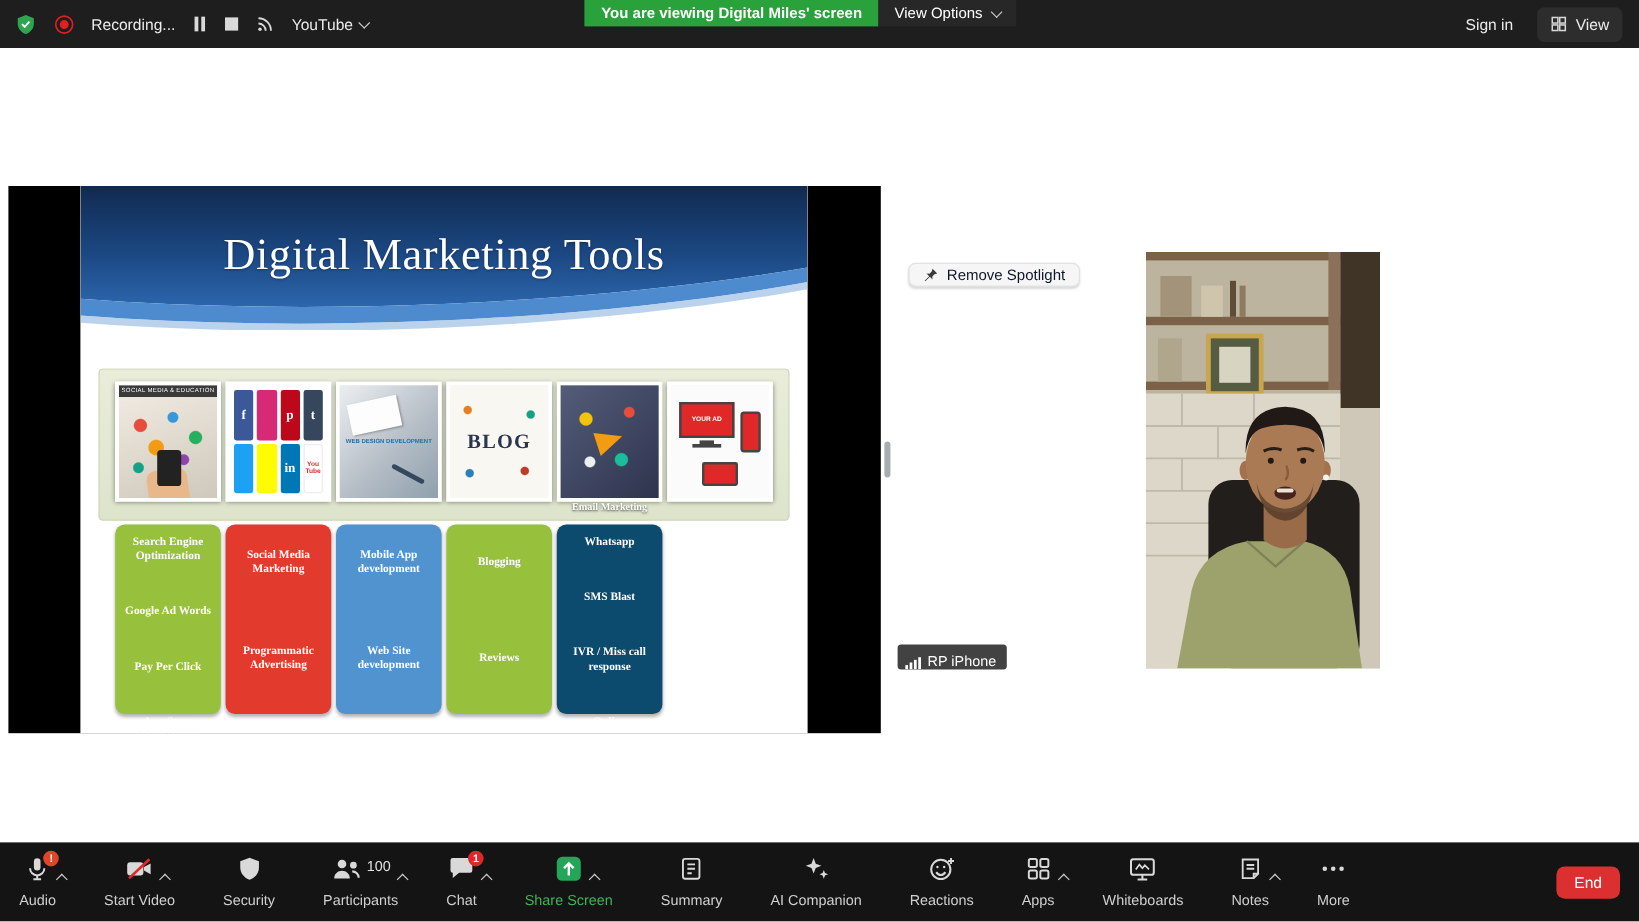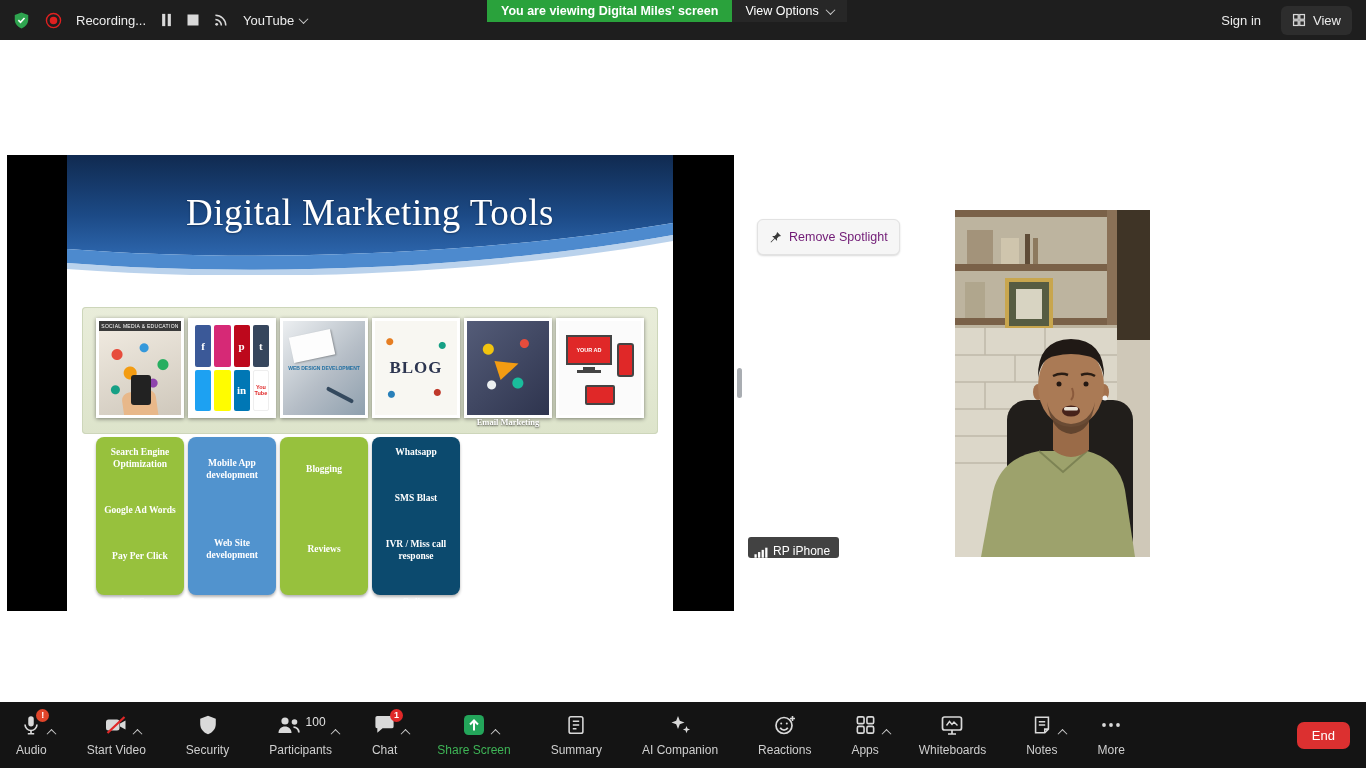--- a/index.html
+++ b/index.html
@@ -77,21 +77,21 @@
   .t6-phone { position:absolute; top:22px; right:7px; width:17px; height:34px; border:2px solid #444; border-radius:3px; background:#e02828; }
   .t6-tab { position:absolute; bottom:10px; left:26px; width:30px; height:20px; border:2px solid #444; border-radius:2px; background:#e02828; }
 
   .email-label { position:absolute; top:263px; left:397px; width:88px; text-align:center; font-size:8.5px; font-weight:bold; color:#fff; text-shadow:0 1px 2px rgba(0,0,0,0.75); line-height:1.15; }
 
   .pcols { position:absolute; top:282px; left:29px; display:flex; gap:4px; }
   .pcol { width:88px; height:158px; border-radius:8px; display:flex; flex-direction:column; justify-content:space-around; padding:10px 5px 22px; box-shadow:0 2px 3px rgba(0,0,0,0.3);gap:34px; }
   .pcol span { color:#fff; font-weight:bold; font-size:9.5px; text-align:center; line-height:1.25; }
 
   
-  .remove-spotlight { position:absolute; left:757px; top:219px; height:36px; display:flex; align-items:center; gap:7px; background:#f6f6f6; border:1px solid #e2e2e2; border-radius:6px; padding:0 11px; font-size:12.5px; color:#701a75; box-shadow:0 1px 2px rgba(0,0,0,0.15); cursor:pointer; font-family:"Liberation Sans",sans-serif; }
+  .remove-spotlight { position:absolute; left:757px; top:219px; height:20px; display:flex; align-items:center; gap:7px; background:#f6f6f6; border:1px solid #e2e2e2; border-radius:6px; padding:0 11px; font-size:12.5px; color:#0f172a; box-shadow:0 1px 2px rgba(0,0,0,0.15); cursor:pointer; font-family:"Liberation Sans",sans-serif; }
   .device-label { position:absolute; left:748px; top:537px; height:21px; display:flex; align-items:flex-end; gap:5px; background:rgba(25,25,25,0.82); color:#fff; font-size:12px; padding:0 9px 0 6px; border-radius:3px; }
   .divider-handle { position:absolute; left:737px; top:368px; width:5px; height:30px; background:#a9adb2; border-radius:3px; cursor:col-resize; }
   .video-tile { position:absolute; left:955px; top:210px; width:195px; height:347px; overflow:hidden; background:#c6bead; cursor:pointer; }
 
   
   .toolbar { position:absolute; bottom:0; left:0; right:0; height:66px; background:#141414; display:flex; align-items:center; gap:40px; padding-left:16px; z-index:5; }
   .tbar-item { position:relative; display:flex; flex-direction:column; align-items:center; justify-content:center; gap:3px; cursor:pointer; height:100%; }
   .tbar-iconrow { position:relative; height:26px; display:flex; align-items:center; gap:4px; }
   .tbar-label { font-size:12px; color:#cfcfcf; white-space:nowrap; }
   .tbar-label.green { color:#3eb456; }
@@ -226,20 +226,24 @@
       </div>
 
       <div class="email-label">Email Marketing</div>
 
       <div class="pcols">
         <div class="pcol" style="background: rgb(151, 193, 61);">
           <span>Search Engine Optimization</span>
           <span>Google Ad Words</span>
           <span>Pay Per Click</span>
           <span>App Store Optimization</span>
+        </div>
+        <div class="pcol" style="background: rgb(226, 59, 46);">
+          <span>Social Media Marketing</span>
+          <span>Programmatic Advertising</span>
         </div>
         <div class="pcol" style="background: rgb(81, 147, 206);">
           <span>Mobile App development</span>
           <span>Web Site development</span>
         </div>
         <div class="pcol" style="background: rgb(151, 193, 61);">
           <span>Blogging</span>
           <span>Reviews</span>
         </div>
         <div class="pcol" style="background: #0c4a6e;">

